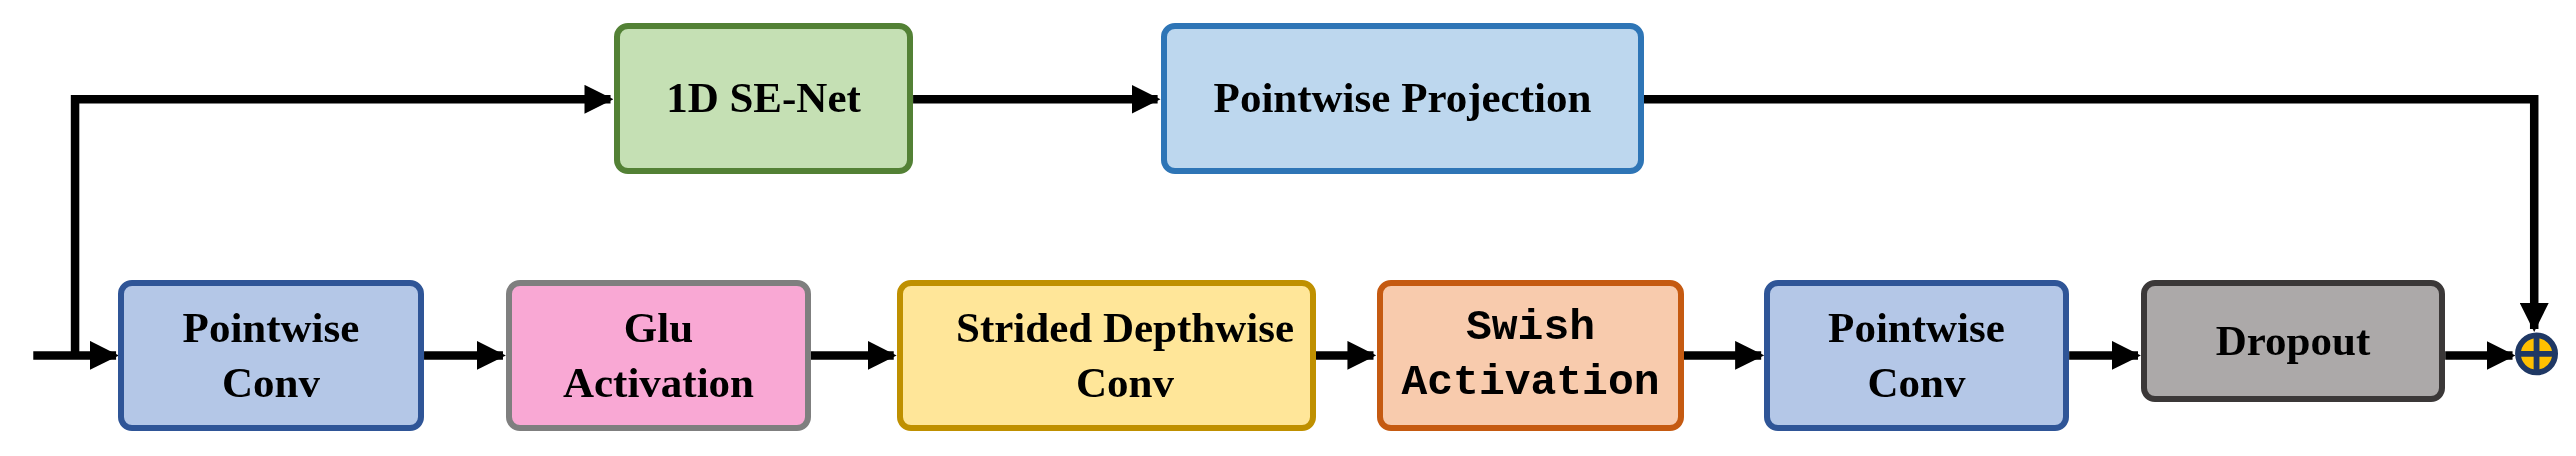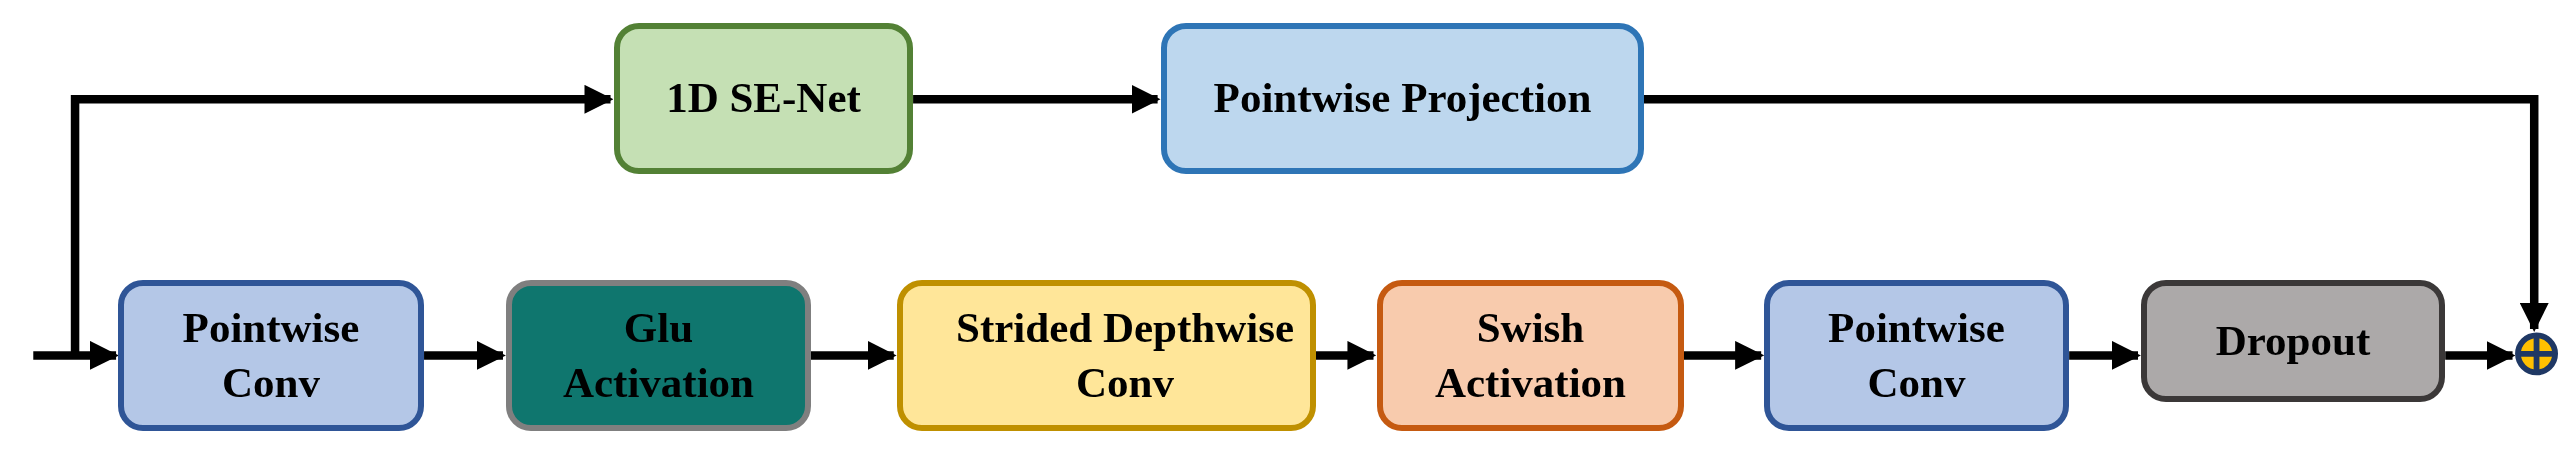--- a/index.html
+++ b/index.html
@@ -13,40 +13,40 @@
   }
   #wires {
     position: absolute;
     left: 0; top: 0;
     width: 2576px; height: 457px;
   }
   .node {
     position: absolute;
     box-sizing: border-box;
     border: 6.2px solid #000;
-    border-radius: 25px;
+    border-radius: 14px;
     display: flex;
     align-items: center;
     justify-content: center;
     text-align: center;
   }
   .node-label {
     font-weight: bold;
     font-size: 43px;
     line-height: 1.27;
     color: #000000;
     white-space: pre;
   }
   
   #n-se-net   { left: 614px;  top: 23px;  width: 299px; height: 151px; }
   #n-pp       { left: 1161px; top: 23px;  width: 483px; height: 151px; }
   #n-pc1      { left: 118px;  top: 280px; width: 306px; height: 151px; }
   #n-glu      { left: 506px;  top: 280px; width: 305px; height: 151px; }
   #n-sdc      { left: 897px; top: 280px; width: 419px; height: 151px; padding-left: 37px; }
-  #n-swish    { left: 1377px; top: 280px; width: 307px; height: 151px; }
+  #n-swish    { left: 1377px; top: 280px; width: 307px; height: 151px; font-family: Liberation Mono, monospace; }
   #n-pc2      { left: 1764px; top: 280px; width: 305px; height: 151px; }
   #n-dropout  { left: 2141px; top: 280px; width: 304px; height: 122px; }
   .wire { stroke: #000000; stroke-width: 11; fill: none; }
 </style>
 </head>
 <body>
 
 <div id="canvas">
 
   <svg id="wires" viewBox="0 0 3329 590" xmlns="http://www.w3.org/2000/svg">
@@ -84,21 +84,21 @@
 
   <div class="node" id="n-pp" style="background-color: rgb(189, 215, 238); border-color: rgb(46, 117, 182);">
     <span class="node-label">Pointwise Projection</span>
   </div>
 
   <div class="node" id="n-pc1" style="background-color: rgb(180, 199, 231); border-color: rgb(47, 85, 151);">
     <span class="node-label">Pointwise
 Conv</span>
   </div>
 
-  <div class="node" id="n-glu" style="background-color: #0f766e; border-color: rgb(127, 127, 127);">
+  <div class="node" id="n-glu" style="background-color: #f9a8d4; border-color: rgb(127, 127, 127);">
     <span class="node-label">Glu
 Activation</span>
   </div>
 
   <div class="node" id="n-sdc" style="background-color: rgb(255, 230, 153); border-color: rgb(191, 144, 0);">
     <span class="node-label">Strided Depthwise
 Conv</span>
   </div>
 
   <div class="node" id="n-swish" style="background-color: rgb(248, 203, 173); border-color: rgb(197, 90, 17);">

